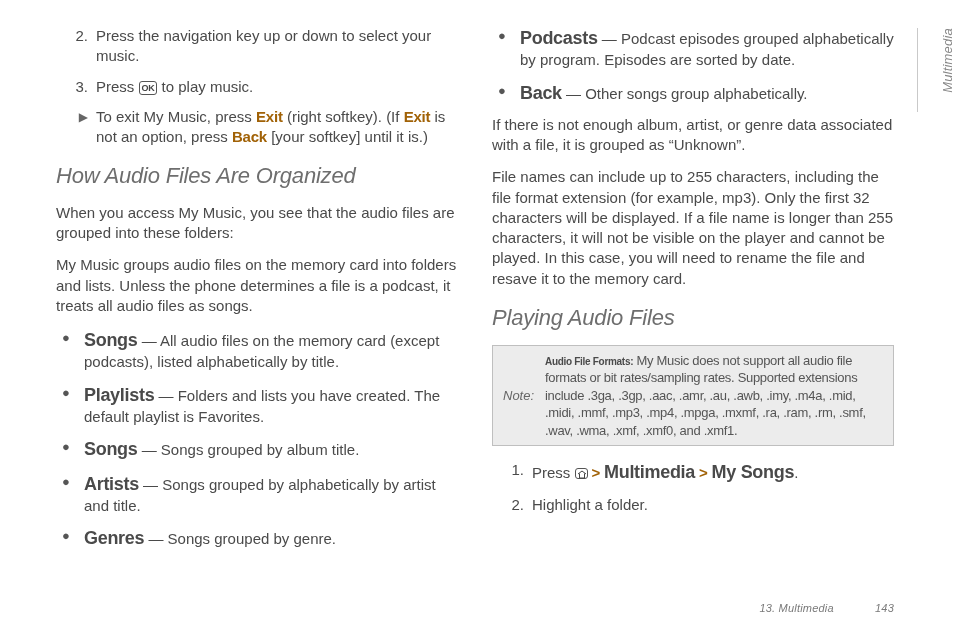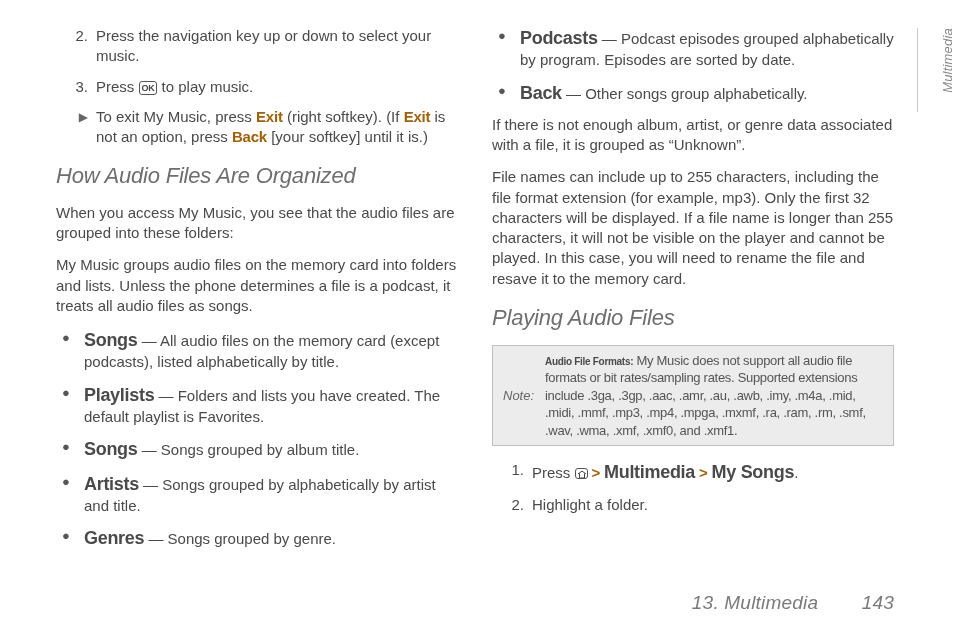--- a/index.html
+++ b/index.html
@@ -197,21 +197,21 @@
     width: 1px;
     height: 84px;
     background: #c9c9c9;
   }
   .footer {
     position: absolute;
     bottom: 20px;
     right: 60px;
     font-style: italic;
     color: #7a7a7a;
-    font-size: 19px;
+    font-size: 11px;
     letter-spacing: 0.2px;
   }
   .footer .pnum {
     margin-left: 38px;
     font-style: italic;
   }
 </style>
 </head>
 <body>
 

